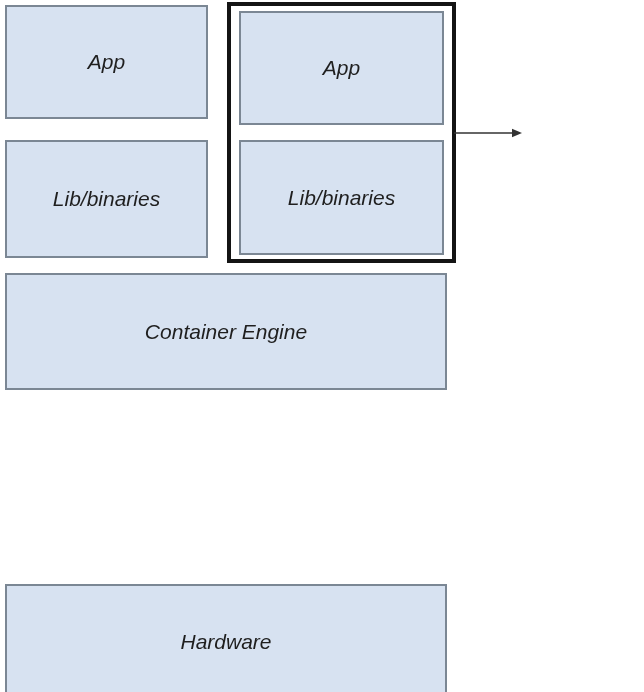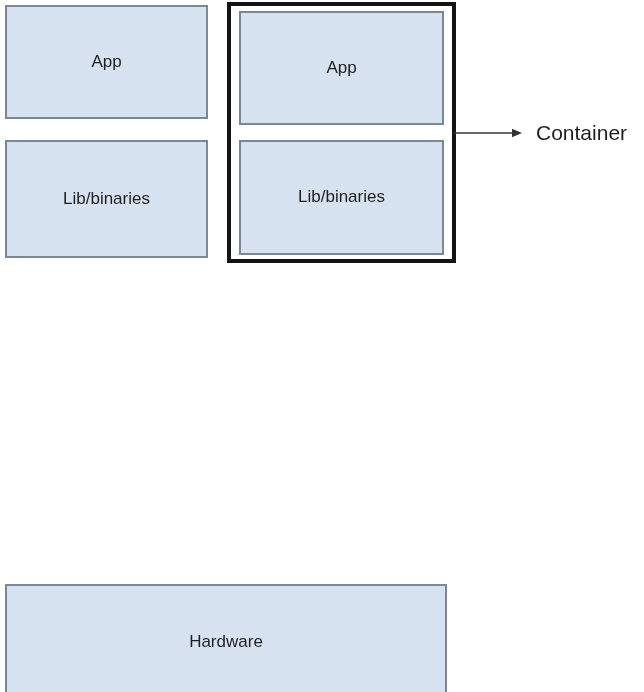--- a/index.html
+++ b/index.html
@@ -18,22 +18,23 @@
   }
   .box {
     position: absolute;
     box-sizing: border-box;
     background: var(--box-fill, #d7e2f1);
     border: 2px solid var(--box-border, #7b8794);
     display: flex;
     align-items: center;
     justify-content: center;
     text-align: center;
-    font-size: 17px;
+    font-size: 21px;
     line-height: 1.1;
+    font-style: italic;
   }
   .container-outline {
     position: absolute;
     box-sizing: border-box;
     border: 4px solid var(--container-border, #141414);
     background: transparent;
   }
   
   .box-left-app   { left: 5px;  top: 5px;   width: 203px; height: 114px; }
   .box-left-lib   { left: 5px;  top: 140px; width: 203px; height: 118px; }
@@ -79,19 +80,21 @@
     <span>App</span>
   </div>
   <div class="box box-cont-lib">
     <span>Lib/binaries</span>
   </div>
 
   <svg class="arrow-svg" viewBox="0 0 72 20" aria-hidden="true">
     <line x1="0" y1="10" x2="58" y2="10" stroke="#333333" stroke-width="1.5"></line>
     <polygon points="58,5.8 68,10 58,14.2" fill="#333333"></polygon>
   </svg>
-  <div class="annotation-label">Container</div>
 
+  <div class="box box-engine">
+    <span>Container Engine</span>
+  </div>
   <div class="box box-hardware">
     <span>Hardware</span>
   </div>
 
 </div>
 
 </body></html>

